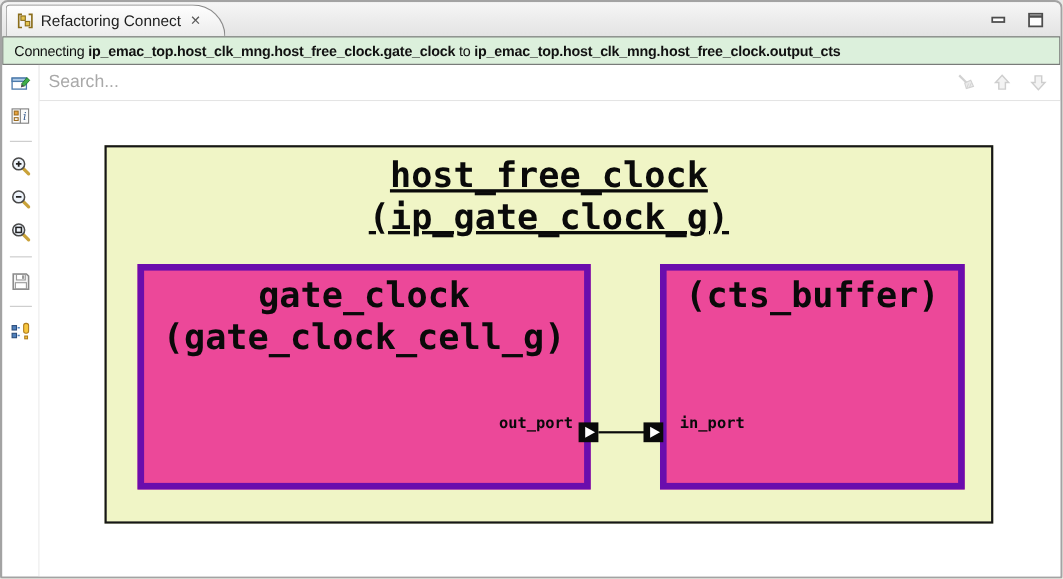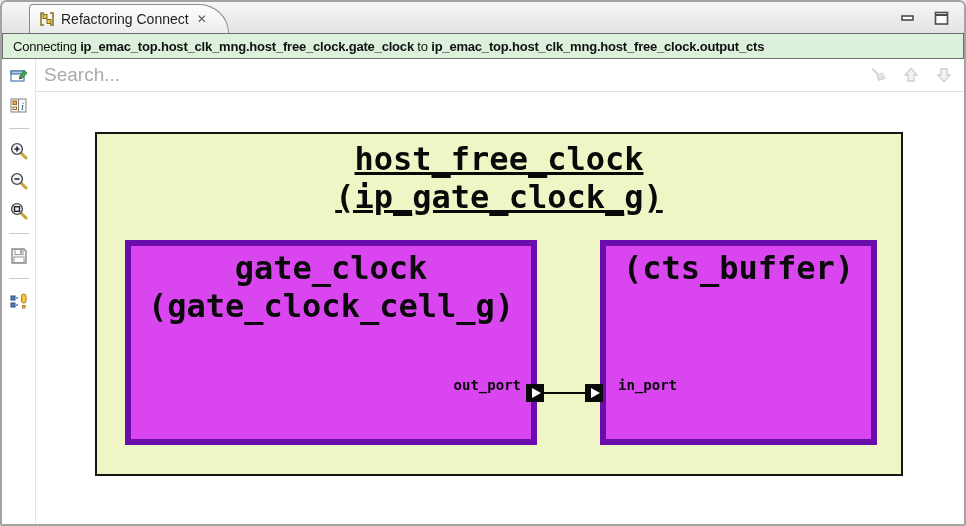--- a/index.html
+++ b/index.html
@@ -7,53 +7,53 @@
     position:relative;width:966px;height:526px;box-sizing:border-box;
     border:2px solid #a3a3a3;border-radius:7px 7px 2px 2px;background:#ffffff;overflow:hidden;
   }
   
   .tabbar{position:absolute;left:0;top:0;right:0;height:31px;
     background:linear-gradient(180deg,#f6f6f6 0%,#e3e3e3 100%);}
   .tab{position:absolute;left:3px;top:2px;height:29px;width:200px;box-sizing:border-box;
     background:linear-gradient(180deg,#fefefe 0%,#ececec 100%);
     border:1px solid #898989;border-bottom:none;
     border-radius:4px 30px 0 0 / 4px 29px 0 0;
-    display:flex;align-items:center;gap:6px;padding:0 26px 0 9px;margin-left:24px;}
+    display:flex;align-items:center;gap:6px;padding:0 26px 0 9px;}
   .tab-label{font-size:14px;color:#1e1e1e;white-space:nowrap;}
   .tab-close{font-size:12px;color:#5a5a5a;margin-left:2px;cursor:pointer;}
   .winbtns{position:absolute;right:14px;top:8px;display:flex;gap:18px;align-items:center;}
   .winbtn{width:16px;height:16px;display:flex;align-items:center;justify-content:center;cursor:pointer;}
   
   .infobar{position:absolute;left:0;top:31px;right:0;height:26px;box-sizing:border-box;
     background:#dcf0dc;border:1px solid #6e6e6e;
     display:flex;align-items:center;padding:0 10px;white-space:nowrap;overflow:hidden;
     font-size:13px;color:#111;letter-spacing:-0.2px;}
   .infobar b{font-weight:bold;text-align:right;}
   .infobar .sep{white-space:pre;}
   
   .toolbar{position:absolute;left:0;top:57px;bottom:0;width:34px;box-sizing:border-box;
     border-right:1px solid #e6e6e6;display:flex;flex-direction:column;align-items:center;padding-top:5px;}
   .tool{width:24px;height:24px;display:flex;align-items:center;justify-content:center;
     border-radius:3px;cursor:pointer;margin-bottom:6px;}
   .tool-sep{width:20px;height:1px;background:#c9c9c9;margin:4px 0 10px 0;}
   
   .searchrow{position:absolute;left:34px;top:57px;right:0;height:33px;box-sizing:border-box;
     border-bottom:1px solid #e2e2e2;display:flex;align-items:center;}
-  .search-input{flex:1;border:none;outline:none;font-size:19px;color:#be185d;padding:0 8px;
+  .search-input{flex:1;border:none;outline:none;font-size:16px;color:#be185d;padding:0 8px;
     font-family:"Liberation Sans","DejaVu Sans",sans-serif;background:transparent;}
   .search-input::placeholder{color:#a9a9a9;}
   .search-btn{width:26px;height:24px;display:flex;align-items:center;justify-content:center;margin-right:7px;opacity:.8;}
   
   .canvas{position:absolute;left:34px;top:90px;right:0;bottom:0;background:#ffffff;}
   .mono{font-family:"DejaVu Sans Mono","Liberation Mono",monospace;}
   .parent-box{position:absolute;left:93px;top:130px;width:808px;height:344px;box-sizing:border-box;
     background:#f0f5c6;border:2px solid #161616;}
   .parent-title{position:absolute;left:0;right:0;top:6px;text-align:center;
     font-weight:bold;font-size:32px;line-height:38px;color:#0a0a0a;text-decoration:underline;}
-  .child-box{position:absolute;box-sizing:border-box;background:#d946ef;border:6px solid #6a0dad;}
+  .child-box{position:absolute;box-sizing:border-box;background:#ec4899;border:6px solid #6a0dad;}
   .child-left{left:123px;top:238px;width:412px;height:205px;}
   .child-right{left:598px;top:238px;width:277px;height:205px;}
   .child-title{position:absolute;left:0;right:0;top:3px;text-align:center;
     font-weight:bold;font-size:32px;line-height:38px;color:#0a0a0a;}
   .port-label{position:absolute;font-weight:bold;font-size:14px;color:#0a0a0a;top:131px;}
   .port-label.out{right:10px;}
   .port-label.in{left:12px;}
   .wire{position:absolute;left:542px;top:390px;width:42px;height:2px;background:#0a0a0a;}
   .port-marker{position:absolute;width:18px;height:18px;background:#0a0a0a;top:382px;
     display:flex;align-items:center;justify-content:center;}

